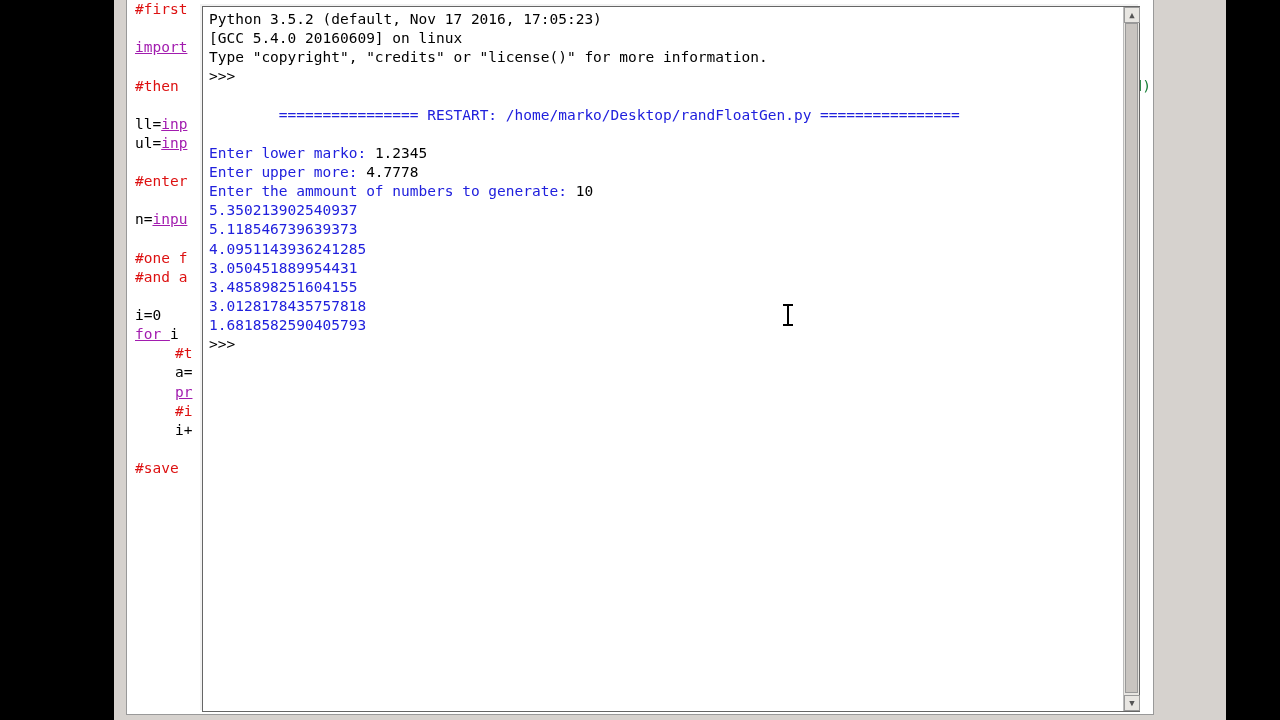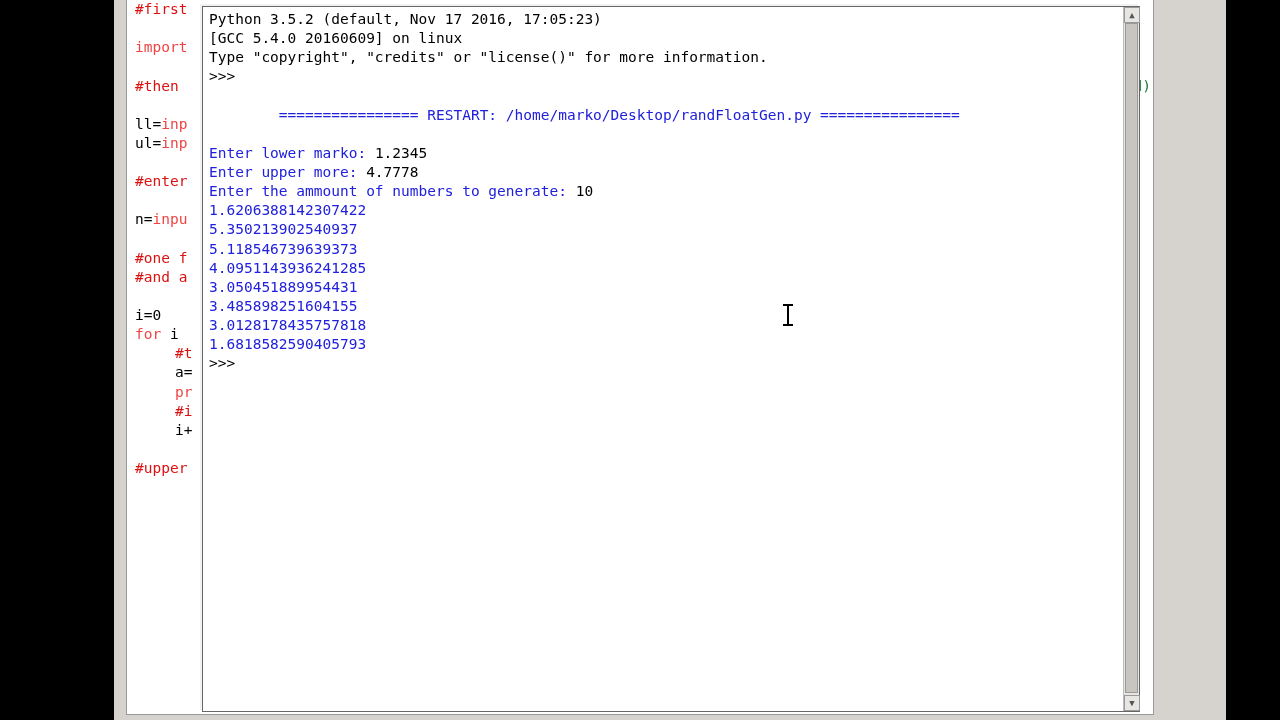--- a/index.html
+++ b/index.html
@@ -25,21 +25,21 @@
       left: 12px;
       top: -5px;
       width: 1028px;
       height: 720px;
       background: #fff;
       border: 1px solid #999;
       padding: 4px 8px;
       line-height: 1.32;
     }
     .editor-line { white-space: pre; }
-    .kw { color: #ef4444; }
+    .kw { color: #a21caf; text-decoration: underline; }
     .comm { color: #d11; }
     .str { color: #188038; }
     .indent { padding-left: 40px; }
     .shell-window {
       position: absolute;
       left: 88px;
       top: 6px;
       width: 938px;
       height: 706px;
       background: #fff;
@@ -137,36 +137,35 @@
     <div class="editor-line"><span class="comm">#and a</span></div>
     <div class="editor-line">&nbsp;</div>
     <div class="editor-line"><span>i=0</span></div>
     <div class="editor-line"><span class="kw">for </span><span>i </span></div>
     <div class="editor-line indent"><span class="comm">#t</span></div>
     <div class="editor-line indent"><span>a=</span></div>
     <div class="editor-line indent"><span class="kw">pr</span></div>
     <div class="editor-line indent"><span class="comm">#i</span></div>
     <div class="editor-line indent"><span>i+</span></div>
     <div class="editor-line">&nbsp;</div>
-    <div class="editor-line"><span class="comm">#upper</span></div>
+    <div class="editor-line"><span class="comm">#save</span></div>
   </div>
 
   <div class="shell-window">
     <div class="shell-content">
       <div class="shell-line">Python 3.5.2 (default, Nov 17 2016, 17:05:23) </div>
       <div class="shell-line">[GCC 5.4.0 20160609] on linux</div>
       <div class="shell-line">Type "copyright", "credits" or "license()" for more information.</div>
       <div class="shell-line">&gt;&gt;&gt; </div>
       <div class="shell-line">
         <span class="blue">================ </span><span class="blue">RESTART: /home/marko/Desktop/randFloatGen.py </span><span class="blue">================</span>
       </div>
       <div class="shell-line"><span class="blue">Enter lower marko: </span><span>1.2345</span></div>
       <div class="shell-line"><span class="blue">Enter upper more: </span><span>4.7778</span></div>
       <div class="shell-line"><span class="blue">Enter the ammount of numbers to generate: </span><span>10</span></div>
-      <div class="shell-line blue">1.6206388142307422</div>
       <div class="shell-line blue">5.350213902540937</div>
       <div class="shell-line blue">5.118546739639373</div>
       <div class="shell-line blue">4.0951143936241285</div>
       <div class="shell-line blue">3.050451889954431</div>
       <div class="shell-line blue">3.485898251604155</div>
       <div class="shell-line blue">3.0128178435757818</div>
       <div class="shell-line blue">1.6818582590405793</div>
       <div class="shell-line">&gt;&gt;&gt; </div>
 
       <div class="cursor"></div>

